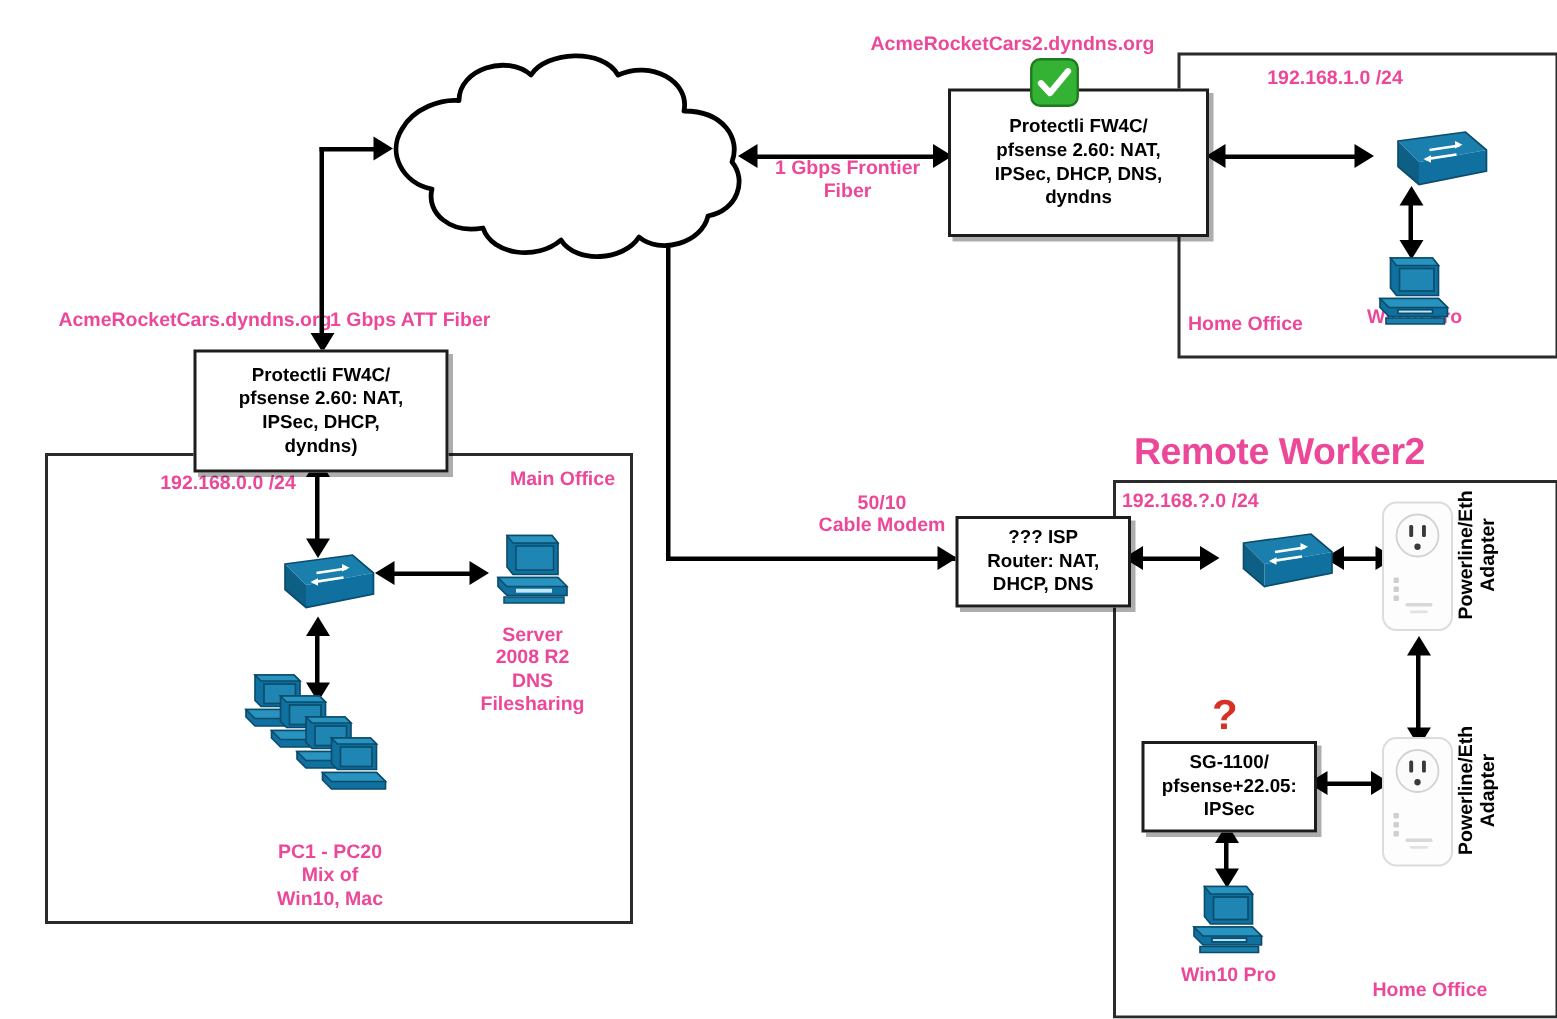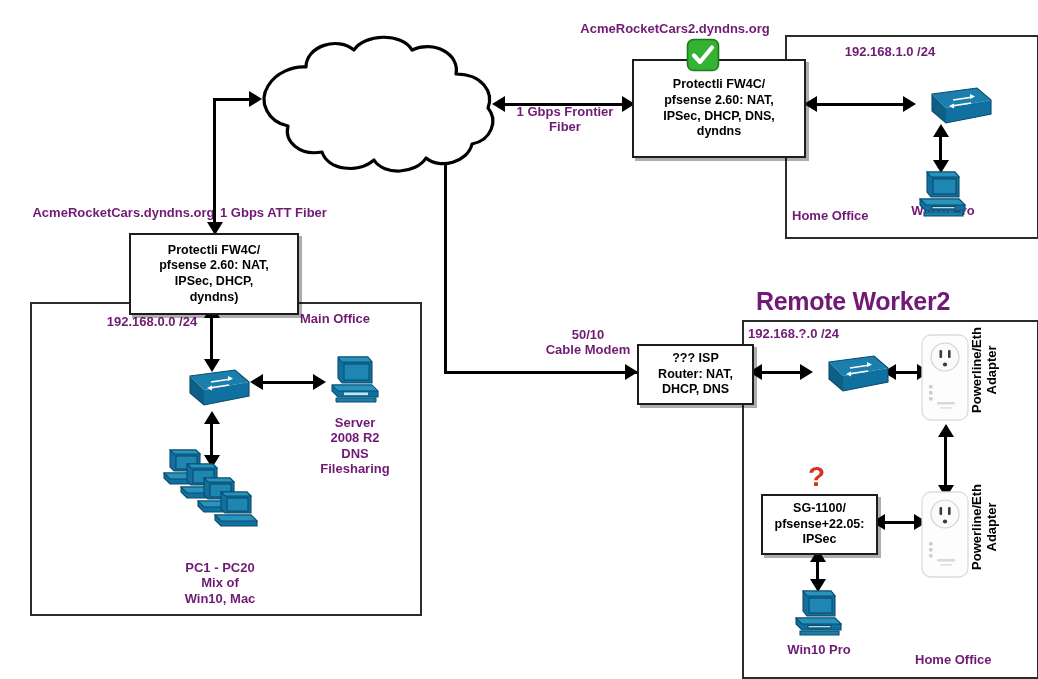--- a/index.html
+++ b/index.html
@@ -2,21 +2,21 @@
 <html><head>
 <meta charset="utf-8">
 <style>
   html,body{margin:0;padding:0;background:#ffffff;}
   body{width:1038px;height:679px;overflow:hidden;
        font-family:"Liberation Sans",sans-serif;color:#000;}
   #stage{position:relative;width:1038px;height:679px;}
 
   
   .txt{position:absolute;font-weight:bold;line-height:1.18;text-align:center;
-       white-space:pre-line;color:#701a75;}
+       white-space:pre-line;color:#ec4899;}
   .title{font-size:25px;font-weight:bold;letter-spacing:-0.3px;}
   .lbl-13{font-size:13px;}
 
   
   .zone{position:absolute;border:2.5px solid #2b2b2b;background:transparent;}
 
   
   .devbox{position:absolute;border:2.5px solid #1d1d1d;background:#fff;
           box-shadow:3px 3px 0 rgba(0,0,0,.32);
           display:flex;align-items:center;justify-content:center;
@@ -69,23 +69,23 @@
   <div class="ar ar-l" style="left:492px;top:96px;"></div>
   <div class="ar ar-r" style="left:622px;top:96px;"></div>
 
   <div class="ln lnv" style="left:444px;top:158px;height:216px;"></div>
   <div class="ar ar-u" style="left:438px;top:150px;"></div>
   <div class="ln lnh" style="left:444px;top:371px;width:195px;"></div>
   <div class="ar ar-r" style="left:625px;top:364px;"></div>
 
   <div class="zone" style="left:30px;top:302px;width:388px;height:310px;"></div>
 
-  <div class="txt lbl-13" style="left:300px;top:311px;width:110px;text-align:left;">Main Office</div>
-
-  <div class="txt lbl-13" style="left:0px;top:205px;width:215px;text-align:center;padding-left:16px;">AcmeRocketCars.dyndns.org</div>
+  <div class="txt lbl-13" style="left:300px;top:311px;width:110px;text-align:right;">Main Office</div>
+
+  <div class="txt lbl-13" style="left:0px;top:205px;width:215px;text-align:right;padding-left:6px;">AcmeRocketCars.dyndns.org</div>
 
   <div class="txt lbl-13" style="left:220px;top:205px;width:130px;text-align:left;">1 Gbps ATT Fiber</div>
 
   <div class="devbox" style="left:129px;top:233px;width:166px;height:78px;">Protectli FW4C/
 pfsense 2.60: NAT,
 IPSec, DHCP,
 dyndns)</div>
 
   <div class="txt lbl-13" style="left:82px;top:314px;width:140px;">192.168.0.0 /24</div>
 

